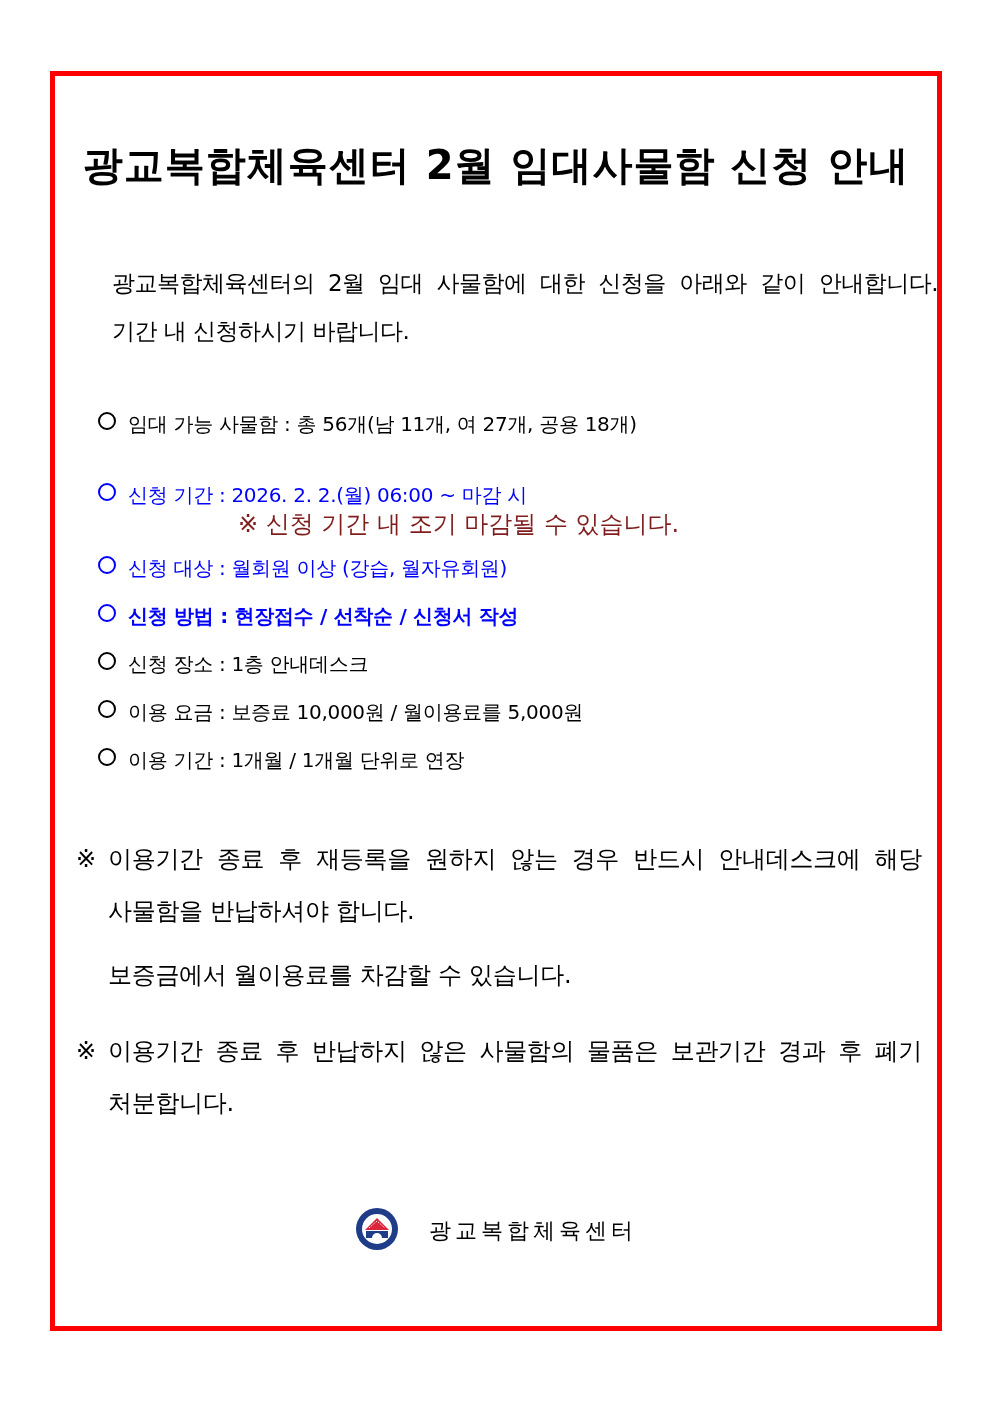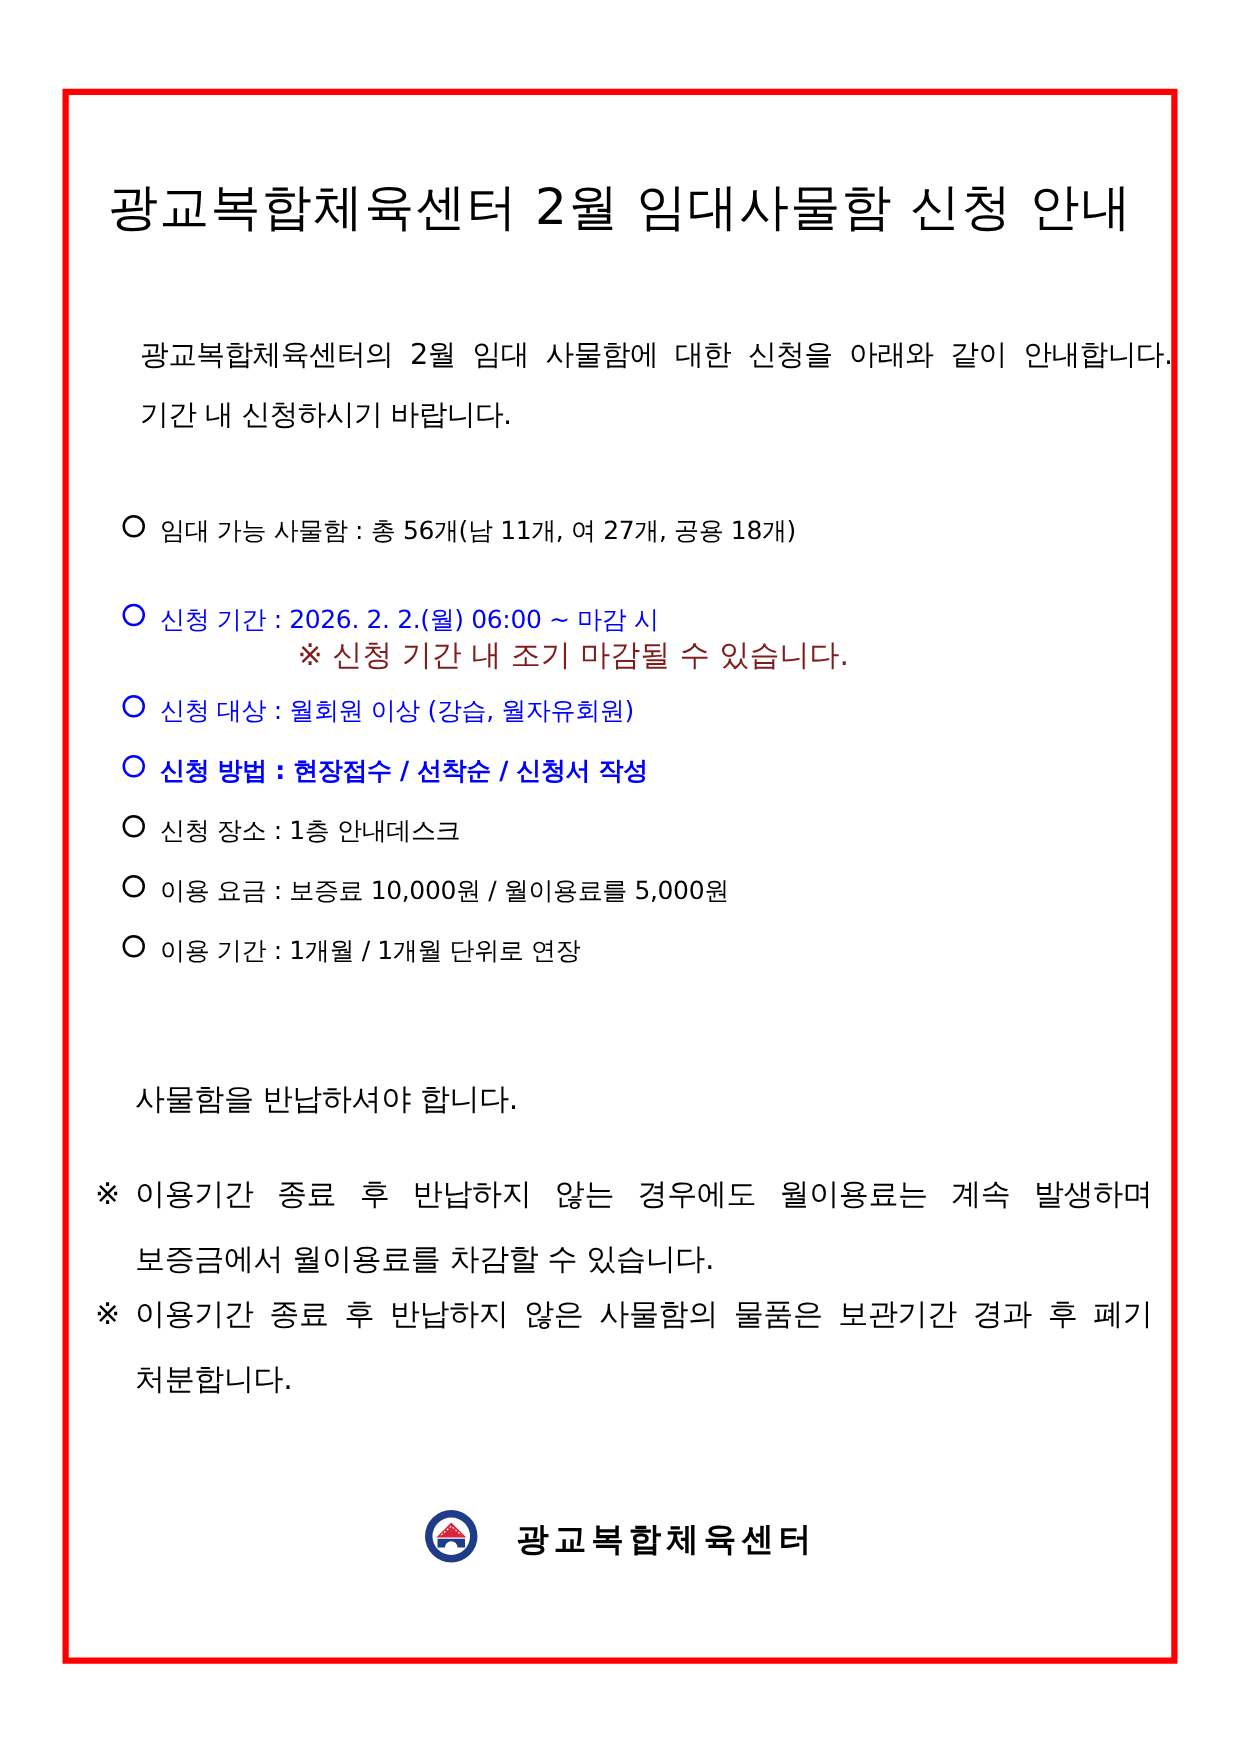--- a/index.html
+++ b/index.html
@@ -1,37 +1,37 @@
 <!DOCTYPE html>
 <html><head>
 <meta charset="utf-8">
 <style>
   html, body { margin: 0; padding: 0; background: #ffffff; }
   body { width: 992px; height: 1403px; position: relative; overflow: hidden;
          font-family: "DejaVu Sans", "Liberation Sans", sans-serif; color: #000; }
   .frame { position: absolute; left: 50px; top: 71px; width: 882px; height: 1250px;
            border: 5px solid #ff0000; box-sizing: content-box; }
   .title { position: absolute; left: 0; right: 0; top: 138px; text-align: center;
-           font-size: 40px; font-weight: normal; letter-spacing: 1px; }
+           font-size: 40px; font-weight: bold; letter-spacing: 1px; }
   .intro { position: absolute; left: 112px; width: 826px; font-size: 23px; letter-spacing: -0.5px; }
   .intro1 { top: 268px; text-align: justify; text-align-last: justify; }
   .intro2 { top: 316px; }
   .item { position: absolute; left: 98px; font-size: 20px; white-space: nowrap; letter-spacing: -0.3px; }
   .item .bullet { display: inline-block; width: 14px; height: 14px; border: 2.5px solid currentColor;
                   border-radius: 50%; margin-right: 12px; vertical-align: 1px; }
   .blue { color: #0000ff; }
   .bold { font-weight: bold; }
   .warn { position: absolute; left: 238px; top: 508px; font-size: 24px; color: #7f1d1d; }
   .note { position: absolute; left: 76px; width: 846px; font-size: 24px; letter-spacing: -0.3px; }
   .note .mark { display: inline-block; width: 32px; }
   .note .line1 { text-align: justify; text-align-last: justify; display: block; }
   .note .line2 { display: block; padding-left: 32px; margin-top: 20px; }
   .footer { position: absolute; left: 0; right: 0; top: 1207px; text-align: center; }
   .footer .logo { display: inline-block; vertical-align: middle; margin-right: 30px; }
-  .footer .name { display: inline-block; vertical-align: middle; font-size: 26px; font-weight: bold; letter-spacing: 4px; }
+  .footer .name { display: inline-block; vertical-align: middle; font-size: 22px; font-weight: normal; letter-spacing: 4px; }
 </style>
 </head>
 <body>
 
 <div class="frame"></div>
 
 <div class="title">광교복합체육센터 2월 임대사물함 신청 안내</div>
 
 <div class="intro intro1">광교복합체육센터의 2월 임대 사물함에 대한 신청을 아래와 같이 안내합니다.</div>
 <div class="intro intro2">기간 내 신청하시기 바랍니다.</div>
@@ -60,25 +60,25 @@
 
 <div class="item" style="top:699px;">
   <span class="bullet"></span><span>이용 요금</span><span> : </span><span>보증료 10,000원 / 월이용료를 5,000원</span>
 </div>
 
 <div class="item" style="top:747px;">
   <span class="bullet"></span><span>이용 기간</span><span> : </span><span>1개월 / 1개월 단위로 연장</span>
 </div>
 
 <div class="note" style="top:843px;">
+  <span class="line1"><span class="mark">※</span><span>이용기간 종료 후 재등록을 원하지 않는 경우 반드시 안내데스크에 해당</span></span>
   <span class="line2">사물함을 반납하셔야 합니다.</span>
 </div>
 
 <div class="note" style="top:939px;">
-  <span class="line1"><span class="mark">※</span><span>이용기간 종료 후 반납하지 않는 경우에도 월이용료는 계속 발생하며</span></span>
   <span class="line2">보증금에서 월이용료를 차감할 수 있습니다.</span>
 </div>
 
 <div class="note" style="top:1035px;">
   <span class="line1"><span class="mark">※</span><span>이용기간 종료 후 반납하지 않은 사물함의 물품은 보관기간 경과 후 폐기</span></span>
   <span class="line2">처분합니다.</span>
 </div>
 
 <div class="footer">
   <span class="logo">

